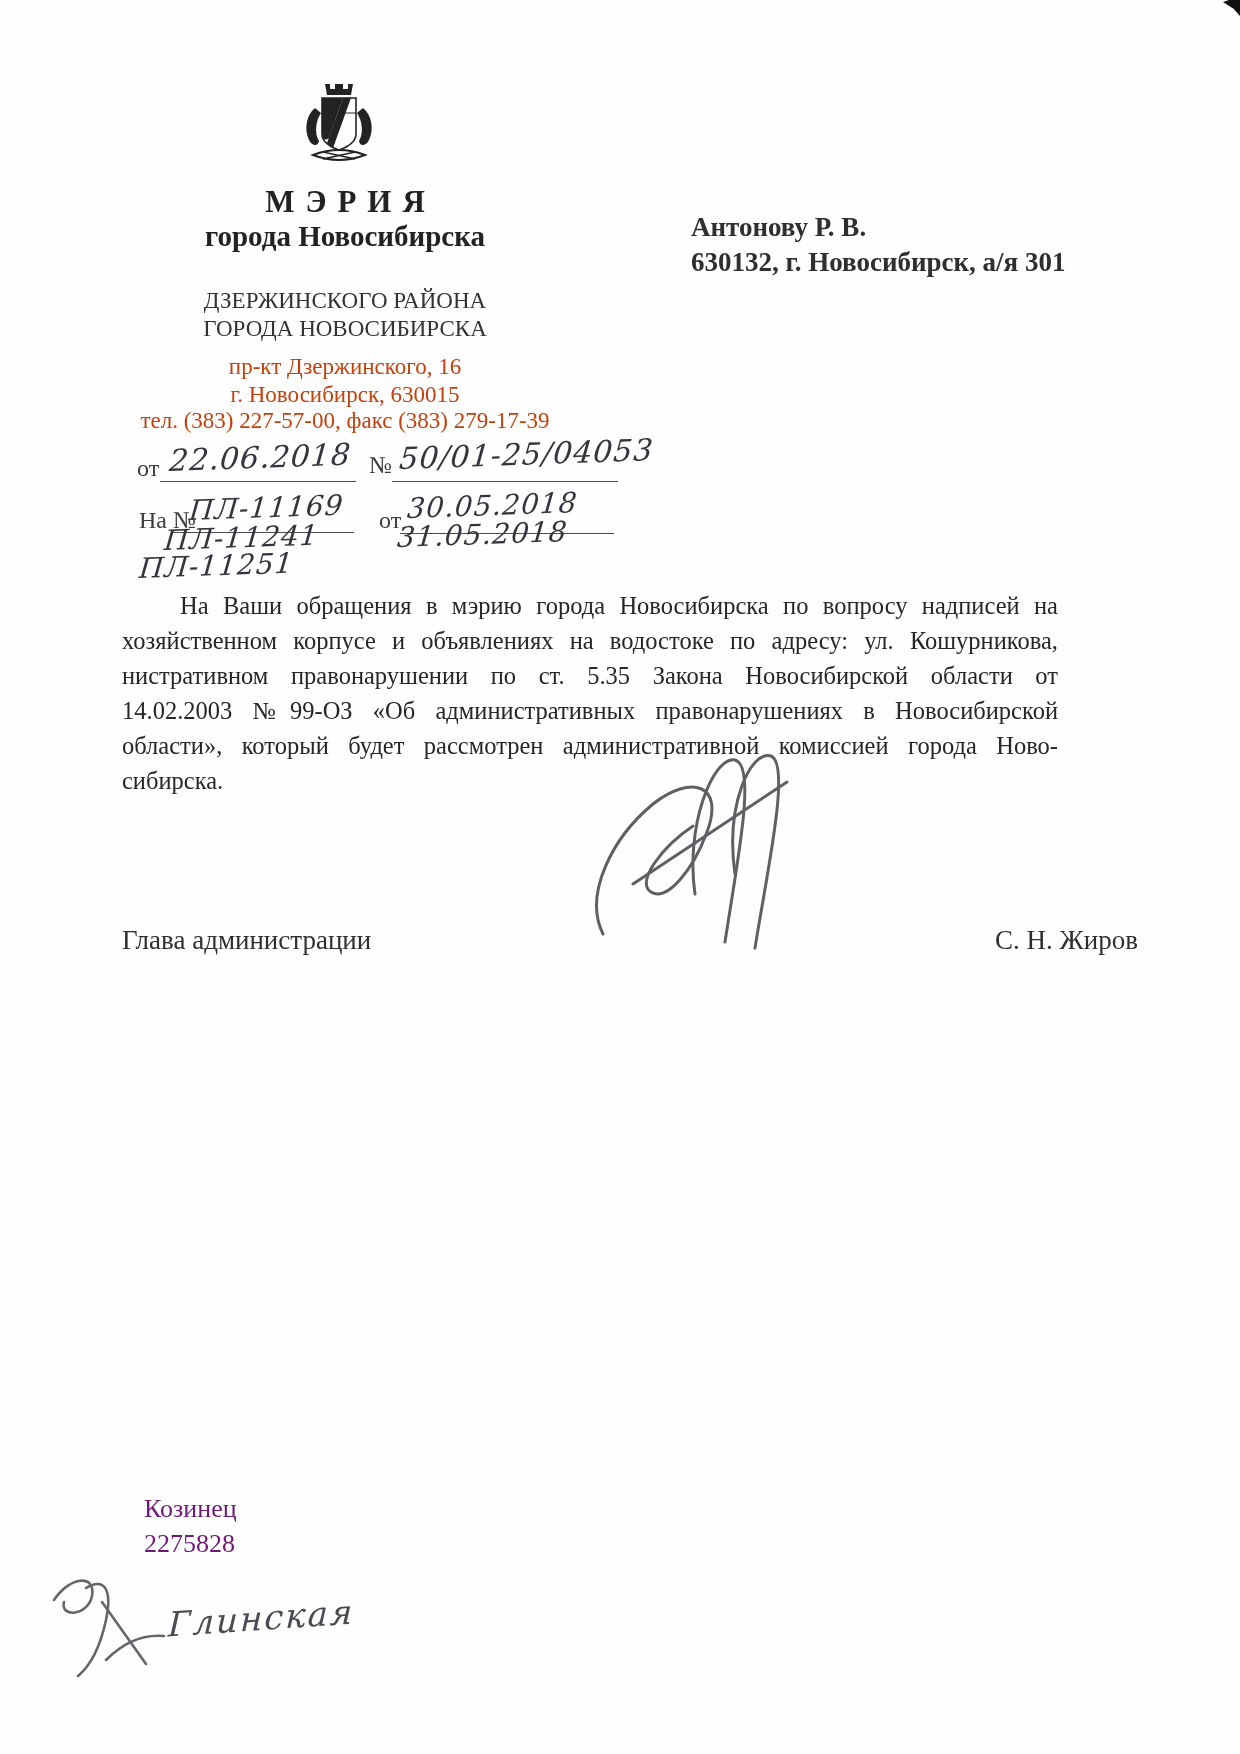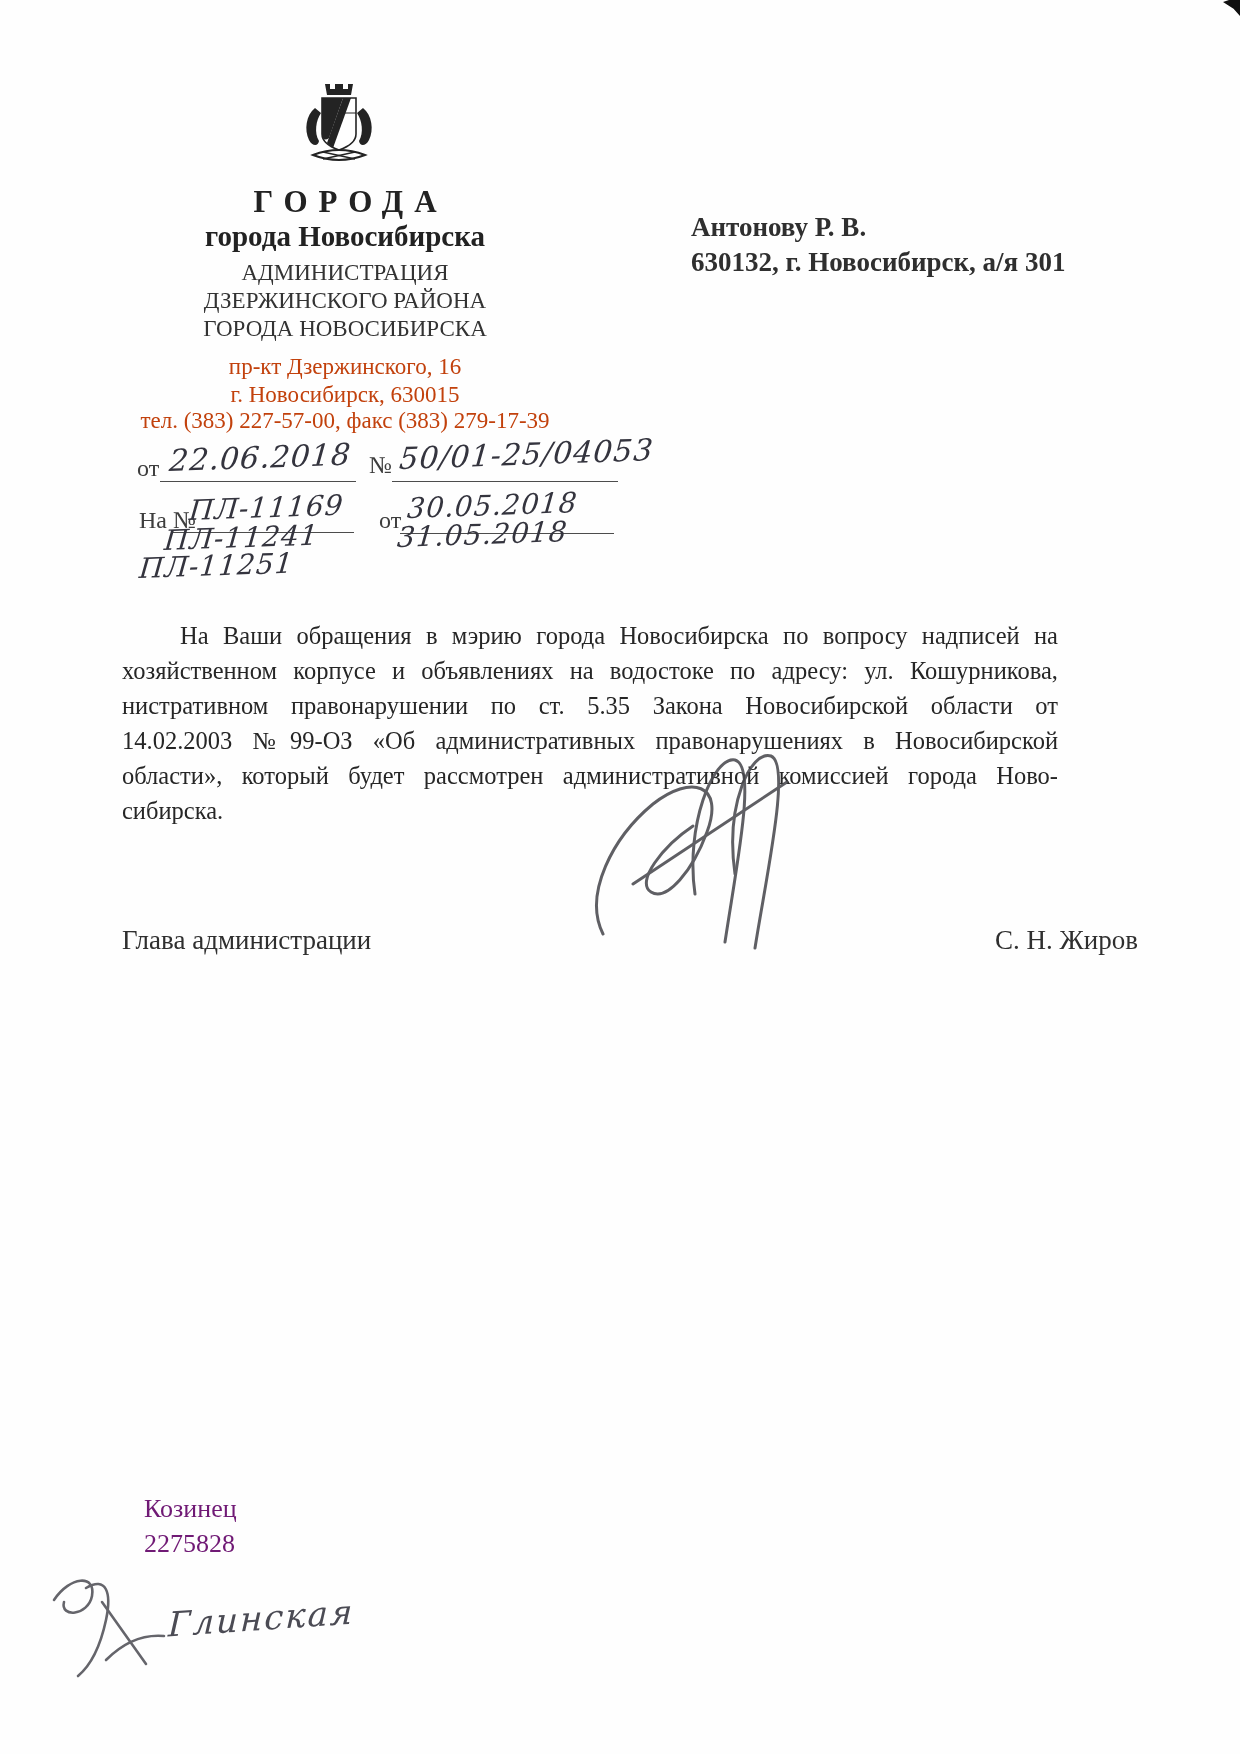--- a/index.html
+++ b/index.html
@@ -41,21 +41,21 @@
     white-space:nowrap;
   }
   .hw-lg{font-size:30px;}
   .hw-md{font-size:28px;}
   .rule{border-bottom:1.6px solid #4c4c4c;height:0;}
 
   
   .recipient{font-size:27px;color:#2f2f2f;font-weight:bold;}
 
   
-  .body-par{left:122px;top:618px;width:936px;font-size:24.5px;line-height:35px;color:#262626;}
+  .body-par{left:122px;top:588px;width:936px;font-size:24.5px;line-height:35px;color:#262626;}
   .bline{text-align:justify;height:35px;overflow:hidden;}
   .bline::after{content:"";display:inline-block;width:100%;}
   .bline.first{text-indent:58px;}
   .bline.last{text-align:left;}
   .bline.last::after{content:none;}
 
   
   .sig-pos{left:122px;top:925px;font-size:27px;color:#2f2f2f;}
   .sig-name{left:995px;top:925px;font-size:27px;color:#2f2f2f;}
 
@@ -88,23 +88,22 @@
       <polygon points="42,16 50,16 32,66 26,61" fill="#232323"></polygon>
       <line x1="39" y1="31" x2="55" y2="31" stroke="#232323" stroke-width="1"></line>
       <path d="M14 26 C5 33 3 48 8 58 C11 64 17 65 18 59 C13 51 15 38 20 31 Z" fill="#232323"></path>
       <path d="M62 26 C71 33 73 48 68 58 C65 64 59 65 58 59 C63 51 61 38 56 31 Z" fill="#232323"></path>
       <path d="M12 73 Q38 63 64 73 Q38 83 12 73 Z" fill="none" stroke="#232323" stroke-width="2"></path>
       <line x1="22" y1="70" x2="54" y2="77" stroke="#232323" stroke-width="1.4"></line>
       <line x1="54" y1="70" x2="22" y2="77" stroke="#232323" stroke-width="1.4"></line>
     </svg>
   </div>
 
-  <div class="abs org-center org-title">ГОРОДА</div>
+  <div class="abs org-center org-title">МЭРИЯ</div>
   <div class="abs org-center org-title2">города Новосибирска</div>
-  <div class="abs org-center org-sub s1">АДМИНИСТРАЦИЯ</div>
   <div class="abs org-center org-sub s2">ДЗЕРЖИНСКОГО РАЙОНА</div>
   <div class="abs org-center org-sub s3">ГОРОДА НОВОСИБИРСКА</div>
   <div class="abs org-center addr a1">пр-кт Дзержинского, 16</div>
   <div class="abs org-center addr a2">г. Новосибирск, 630015</div>
   <div class="abs org-center addr a3">тел. (383) 227-57-00, факс (383) 279-17-39</div>
 
   <div class="abs ref-label" style="left:137px;top:455px;">от</div>
   <div class="abs hand hw-lg" style="left:168px;top:443px;">22.06.2018</div>
   <div class="abs rule" style="left:160px;top:481px;width:196px;"></div>
   <div class="abs ref-label" style="left:369px;top:452px;">№</div>

